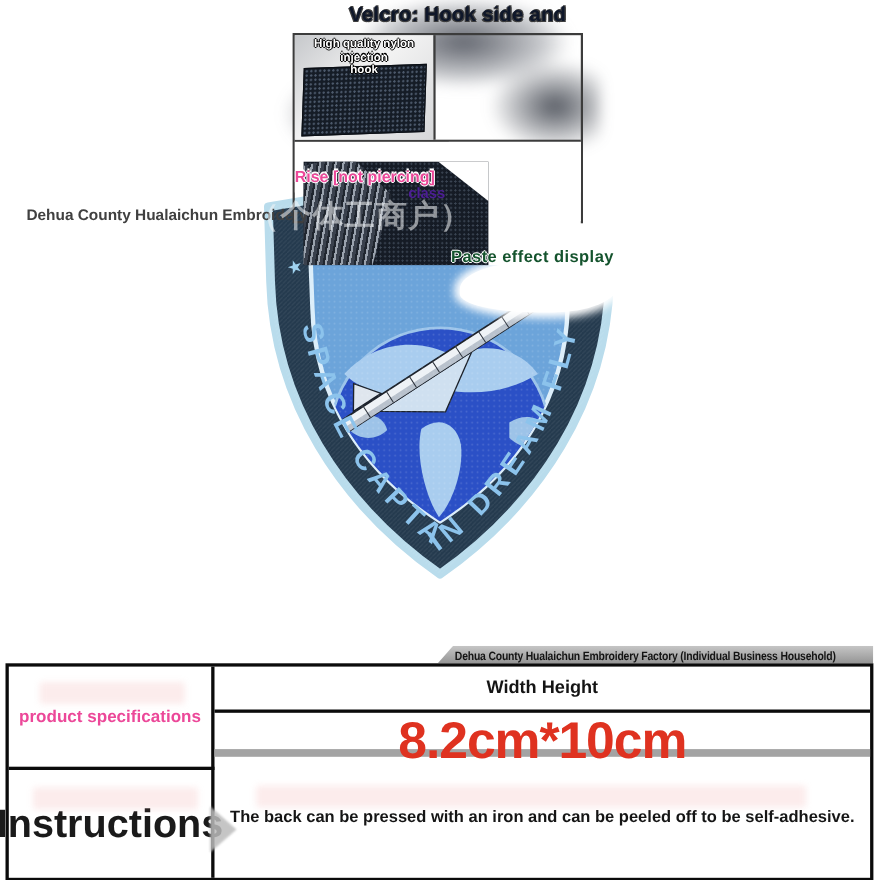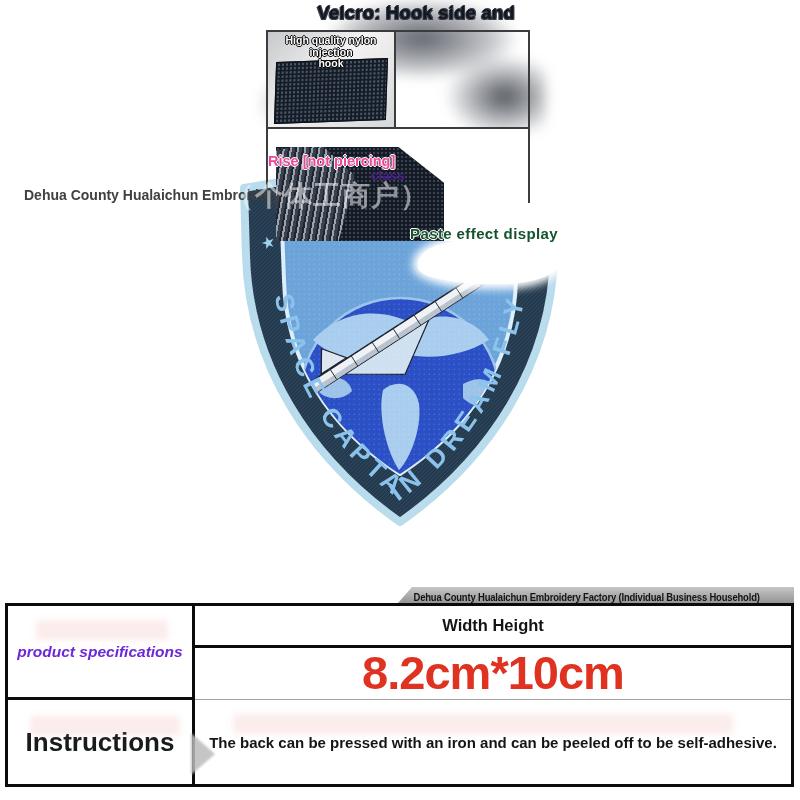--- a/index.html
+++ b/index.html
@@ -77,30 +77,30 @@
     background:linear-gradient(180deg,#c6c6c6,#959595);
     clip-path:polygon(14px 0,100% 0,100% 100%,0 100%);overflow:hidden;}
   #factory-ribbon span{display:inline-block;transform:scaleX(.86);transform-origin:left center;
     font-size:11px;font-weight:bold;color:#141414;line-height:16px;white-space:nowrap;padding-left:18px;letter-spacing:-.2px;}
 
   #spec-table{left:5px;top:603px;width:789px;z-index:5;background:#fff;
     border:3px solid #0b0b0b;box-sizing:border-box;display:grid;grid-template-columns:187px 1fr;position:absolute;}
   .cell{box-sizing:border-box;position:relative;}
   #cell-spec{border-right:3px solid #0b0b0b;border-bottom:3px solid #0b0b0b;height:94px;
     display:flex;align-items:center;justify-content:center;
-    font-size:15.5px;font-weight:bold;color:#6d28d9;font-style:italic;}
-  #cell-size{border-bottom:1px solid #a3a3a3;height:94px;}
+    font-size:15.5px;font-weight:bold;color:#ec4899;}
+  #cell-size{border-bottom:7px solid #a3a3a3;height:82px;}
   #size-header{height:42px;border-bottom:3px solid #0b0b0b;box-sizing:border-box;
     display:flex;align-items:center;justify-content:center;
     font-size:16.5px;font-weight:bold;color:#141414;}
   #size-value{height:49px;display:flex;align-items:center;justify-content:center;
     font-size:47px;font-weight:bold;color:#df3220;letter-spacing:-1px;}
-  #cell-instr-label{border-right:3px solid #0b0b0b;height:84px;
+  #cell-instr-label{border-right:3px solid #0b0b0b;height:98px;
     display:flex;align-items:center;justify-content:center;
-    font-size:26px;font-weight:bold;color:#1a1a1a;}
+    font-size:36px;font-weight:bold;color:#1a1a1a;}
   #cell-instr-text{height:84px;display:flex;align-items:center;justify-content:center;
     font-size:15px;font-weight:bold;color:#151515;padding:0 14px;}
 
   .ghost{position:absolute;background:rgba(240,150,150,.18);filter:blur(3px);border-radius:3px;}
   #ghost-1{left:28px;top:14px;width:132px;height:20px;}
   #ghost-2{left:22px;top:110px;width:150px;height:20px;}
   #ghost-3{left:225px;top:108px;width:500px;height:20px;}
   #arrow-decoration{position:absolute;left:183px;top:127px;width:0;height:0;z-index:2;
     border-left:24px solid #bcbcbc;border-top:21px solid transparent;border-bottom:21px solid transparent;
     filter:blur(1px);opacity:.85;}

